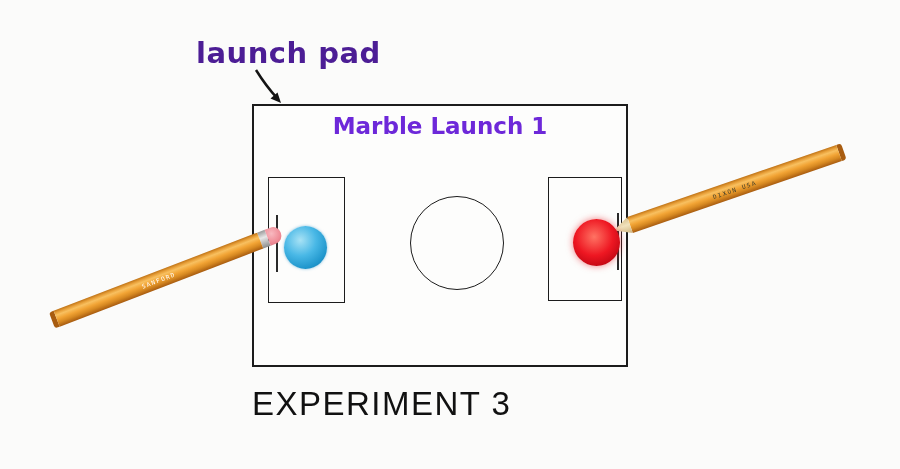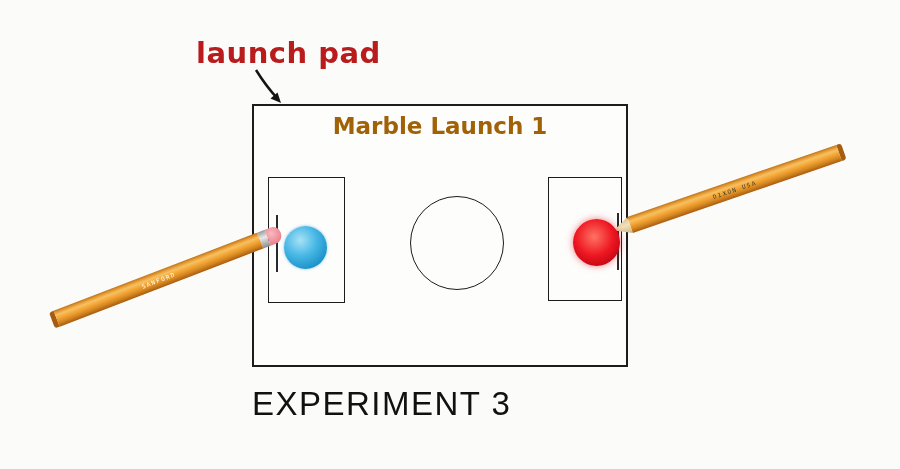--- a/index.html
+++ b/index.html
@@ -13,33 +13,33 @@
     overflow: hidden;
   }
 
   
   .launchpad-label {
     position: absolute;
     left: 196px;
     top: 36px;
     font-size: 29px;
     font-weight: 600;
-    color: #b91c1c;
+    color: #4c1d95;
     letter-spacing: 0.5px;
     font-family: "DejaVu Sans", sans-serif;
   }
   .box-title {
     position: absolute;
     left: 252px;
     top: 113px;
     width: 376px;
     text-align: center;
     font-size: 23px;
     font-weight: 700;
-    color: #a16207;
+    color: #6d28d9;
     font-family: "DejaVu Sans", sans-serif;
   }
   .caption {
     position: absolute;
     left: 252px;
     top: 385px;
     width: 376px;
     text-align: left;
     font-size: 33px;
     letter-spacing: 1.5px;

